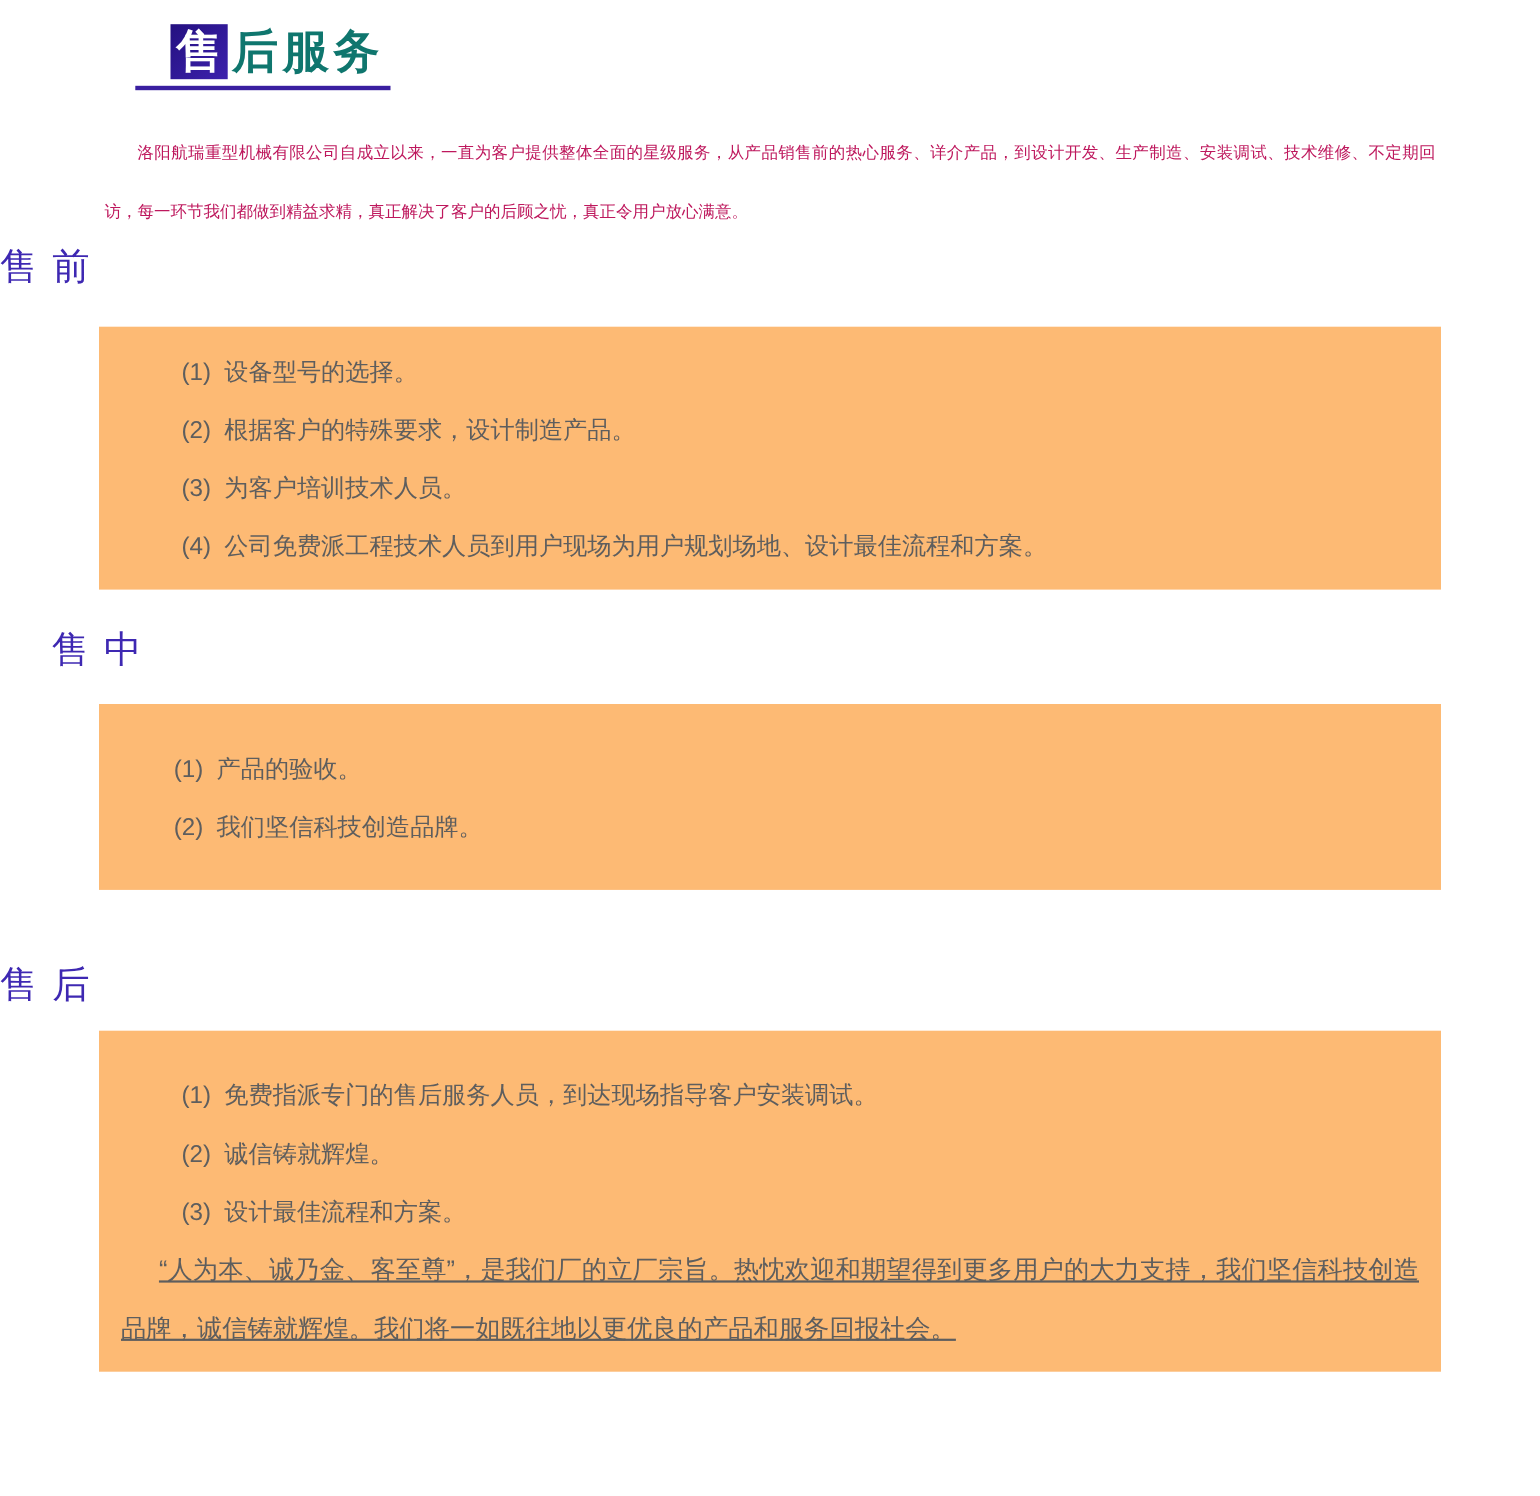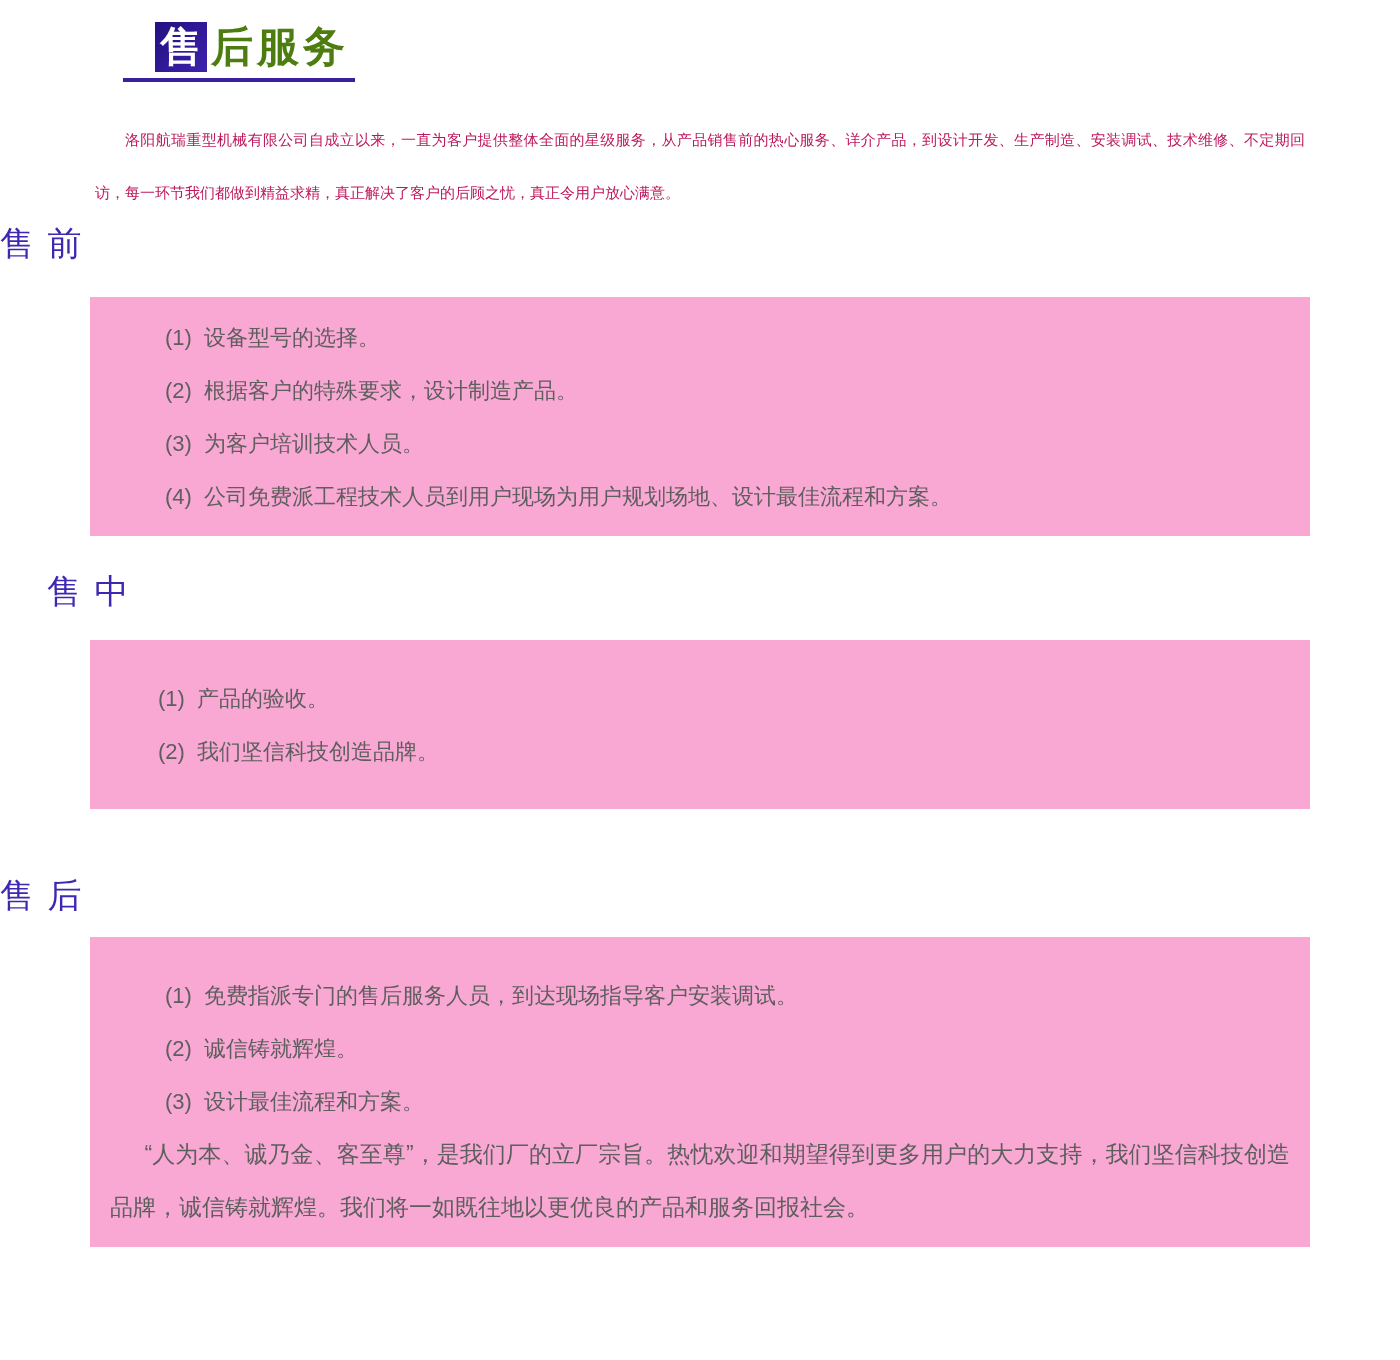--- a/index.html
+++ b/index.html
@@ -25,21 +25,21 @@
     align-items: center;
     justify-content: center;
     width: 52px;
     height: 50px;
     background: linear-gradient(135deg, #241080 0%, #3d22ad 100%);
     color: #ffffff;
     font-size: 42px;
     line-height: 1;
   }
   .title-rest {
-    color: #4d7c0f;
+    color: #0f766e;
     font-size: 42px;
     letter-spacing: 4px;
     padding-left: 4px;
     line-height: 50px;
   }
   .title-underline {
     margin-top: 6px;
     width: 232px;
     height: 4px;
     background: #3a1fa0;
@@ -64,41 +64,42 @@
     color: #3e28b2;
     letter-spacing: 2px;
   }
   .sec-heading.h-presale { margin: 4px 0 34px 0; }
   .sec-heading.h-midsale { margin: 35px 16px 29px 0; padding-left: 47px; }
   .sec-heading.h-aftersale { margin: 66px 0 22px 0; }
 
   
   .panel {
     margin: 0 90px;
-    background: #f9a8d4;
+    background: #fdba74;
   }
   .panel.p-presale { padding: 14px 20px 13px 20px; }
   .panel.p-midsale { padding: 32px 20px 31px 13px; }
   .panel.p-aftersale { padding: 32px 20px 13px 20px; }
 
   .item {
     padding-left: 55px;
     font-size: 22px;
     line-height: 53px;
     color: #5e5e5e;
     white-space: nowrap;
   }
   .item .num { margin-right: 12px; }
 
   .closing {
     font-size: 23px;
     line-height: 53px;
     color: #5e5e5e;
     text-indent: 1.5em;
     text-align: justify;
+    text-decoration: underline;
   }
 </style>
 </head>
 <body>
 
 <div class="header">
   <h1 class="title-line">
     <span class="title-highlight">售</span>
     <span class="title-rest">后服务</span>
   </h1>

